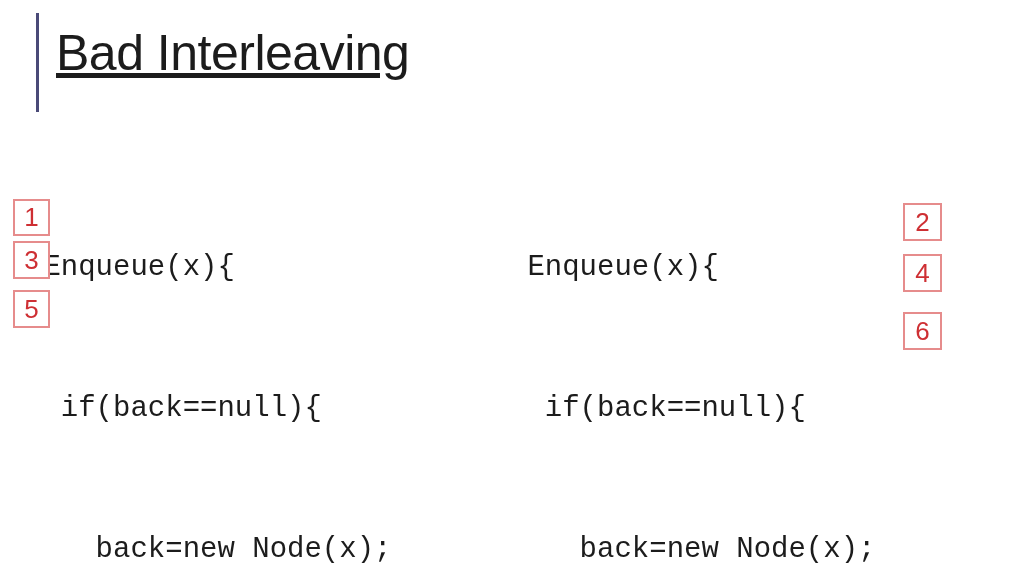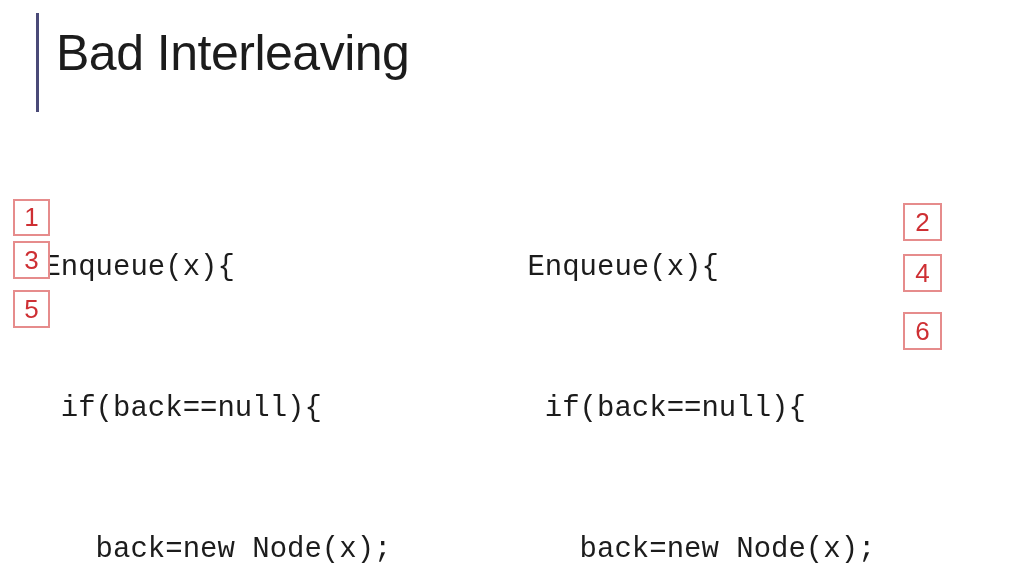--- a/index.html
+++ b/index.html
@@ -26,20 +26,21 @@
   .slide-title {
     position: absolute;
     left: 56px;
     top: 26px;
     font-size: 50px;
     line-height: 1.1;
     letter-spacing: -0.5px;
     color: #1c1c1c;
     font-family: "Liberation Sans", sans-serif;
     white-space: nowrap;
+    text-decoration: underline;
   }
   .code-block {
     position: absolute;
     top: 150px;
     font-family: "Liberation Mono", monospace;
     font-size: 29px;
     line-height: 47px;
     color: #1c1c1c;
     white-space: pre;
   }

